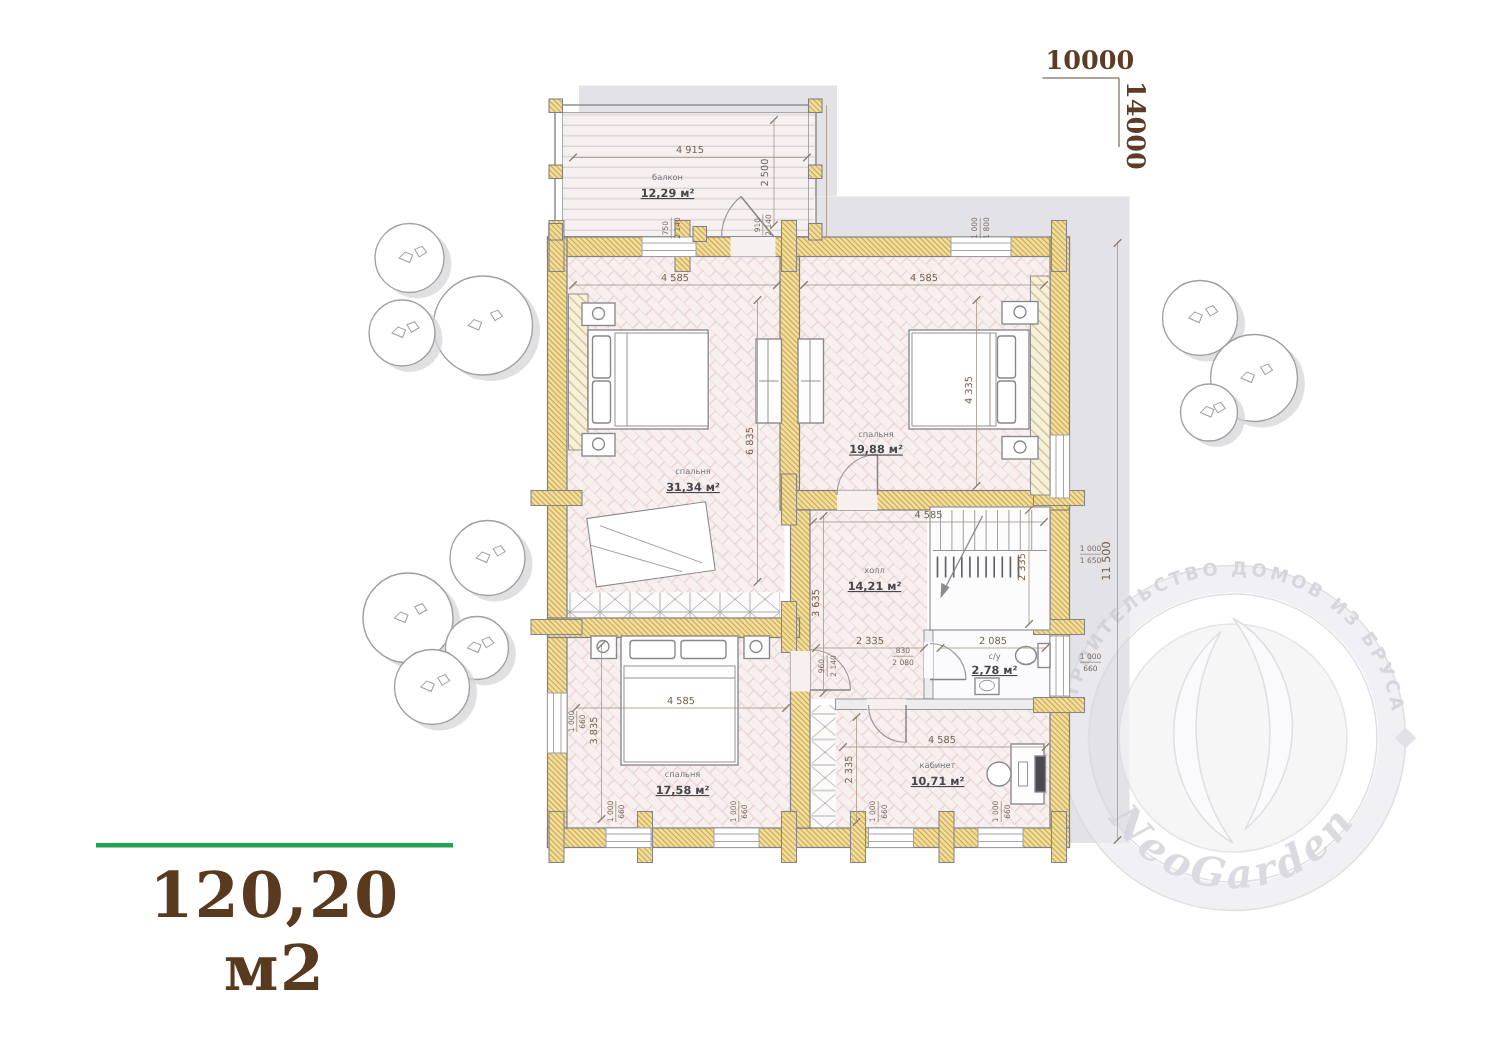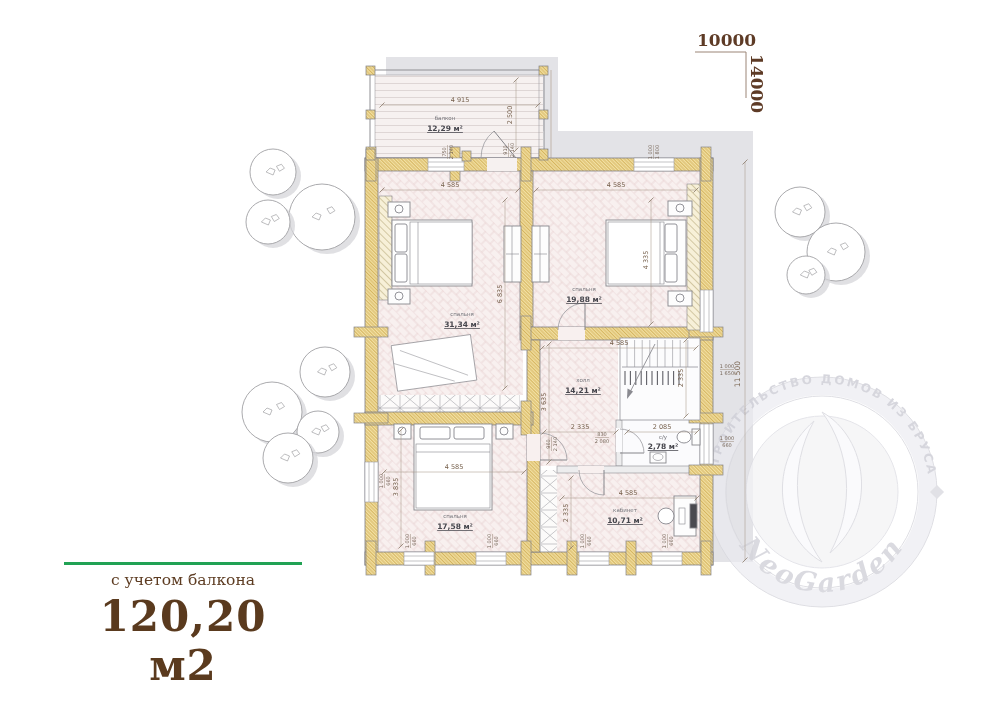--- a/index.html
+++ b/index.html
@@ -528,16 +528,15 @@
   <g id="sitedims">
     <path d="M695 52 H746 M746 52 V98" stroke="#9b8576" stroke-width="1" fill="none"></path>
     <text class="bigdim" x="697" y="46">10000</text>
     <text class="bigdim" x="751" y="54" transform="rotate(90 751 54)">14000</text>
   </g>
 </svg>
 
 
 <div class="summary">
   <div class="rule"></div>
-  <div class="l2">с учетом балкона</div>
   <div class="total">120,20 м2</div>
 </div>
 </div>
 
 </body></html>

